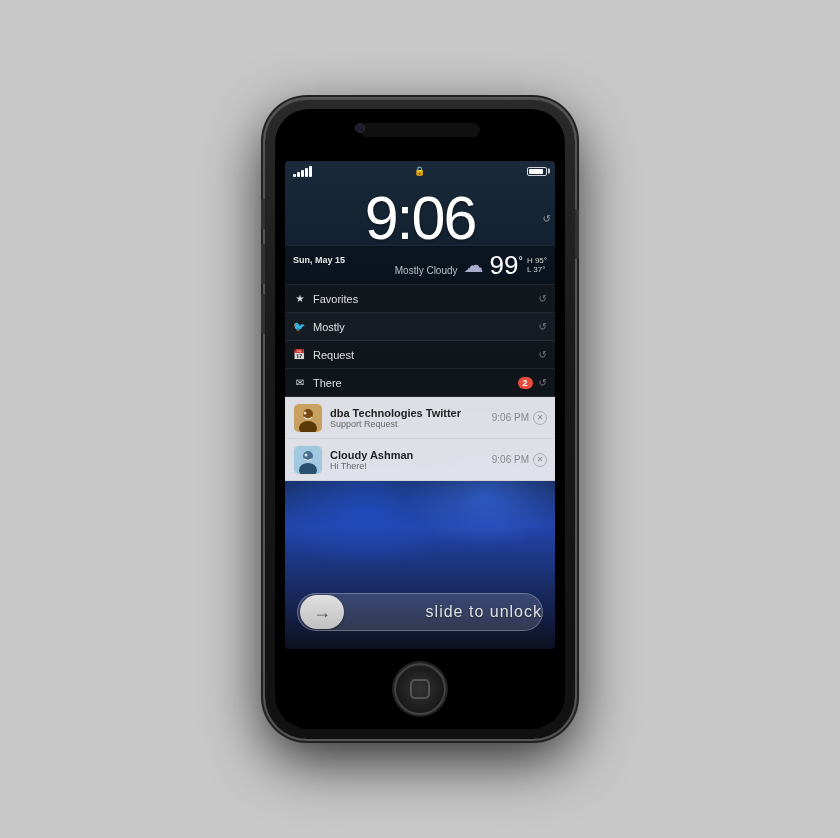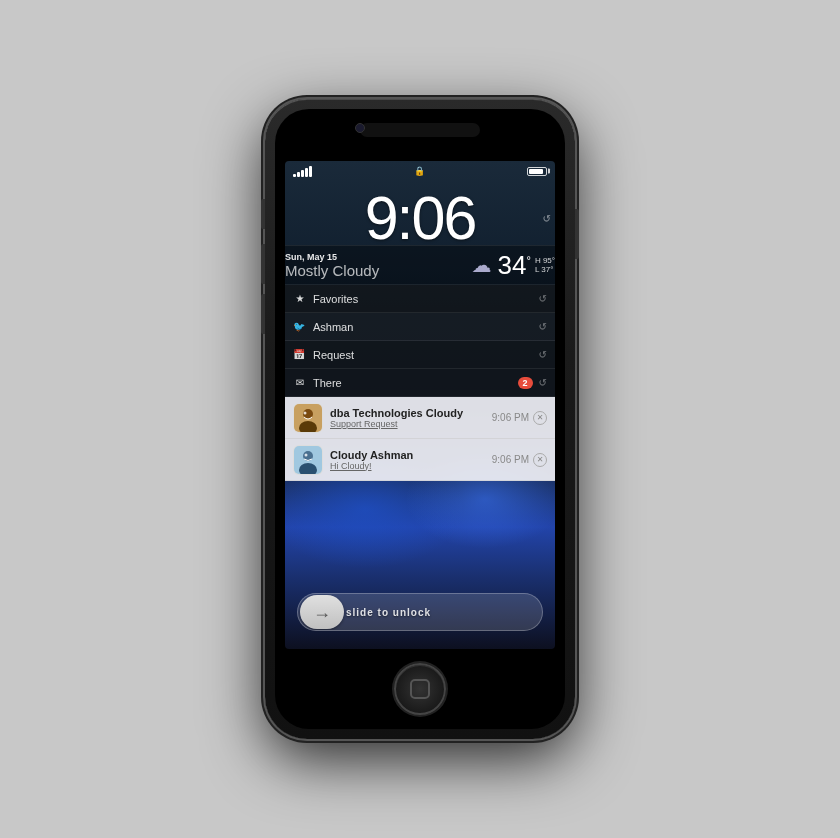--- a/index.html
+++ b/index.html
@@ -234,36 +234,37 @@
 
     
     .weather-bar {
       position: absolute;
       top: 84px;
       left: 0; right: 0;
       height: 40px;
       background: rgba(0,0,0,0.35);
       display: flex;
       align-items: center;
-      padding: 0 0;
+      padding: 0 8px;
       z-index: 20;
       border-top: 1px solid rgba(255,255,255,0.08);
       border-bottom: 1px solid rgba(255,255,255,0.08);
     }
     .weather-left {
       flex: 1;
     }
     .weather-date {
       color: rgba(255,255,255,0.9);
       font-size: 9px;
       font-weight: bold;
     }
     .weather-condition {
       color: rgba(255,255,255,0.7);
-      font-size: 15px;
+      font-size: 10px;
+      text-align: right;
     }
     .weather-cloud {
       font-size: 20px;
       color: #aac;
       margin: 0 6px;
     }
     .weather-temp {
       color: white;
       font-size: 26px;
       font-weight: 200;
@@ -375,21 +376,20 @@
       font-size: 11px;
       font-weight: bold;
       color: #222;
       white-space: nowrap;
       overflow: hidden;
       text-overflow: ellipsis;
     }
     .mail-subject {
       font-size: 9px;
       color: #666;
-      text-decoration: underline;
     }
     .mail-time-area {
       display: flex;
       align-items: center;
       gap: 4px;
       flex-shrink: 0;
     }
     .mail-time {
       font-size: 10px;
       color: #888;
@@ -432,24 +432,24 @@
       justify-content: center;
       flex-shrink: 0;
       box-shadow: 0 1px 3px rgba(0,0,0,0.4);
     }
     .unlock-arrow {
       color: #555;
       font-size: 18px;
     }
     .unlock-text {
       flex: 1;
-      text-align: left;
+      text-align: right;
       color: rgba(255,255,255,0.85);
-      font-size: 10px;
-      font-weight: 700;
+      font-size: 16px;
+      font-weight: 400;
       letter-spacing: 1px;
       text-shadow: 0 1px 2px rgba(0,0,0,0.5);
     }
 
     
     .home-button-area {
       position: absolute;
       bottom: 14px;
       left: 50%;
       transform: translateX(-50%);
@@ -509,37 +509,37 @@
       <div class="time-display">9:06</div>
       <div class="clock-refresh">↺</div>
 
       <div class="weather-bar">
         <div class="weather-left">
           <div class="weather-date">Sun, May 15</div>
           <div class="weather-condition">Mostly Cloudy</div>
         </div>
         <div class="weather-cloud">☁</div>
         <div class="weather-temp">
-          <span>34</span><span class="weather-degree">°</span>
+          <span>99</span><span class="weather-degree">°</span>
         </div>
         <div class="weather-hilo">
           <span>H 95°</span>
           <span>L 37°</span>
         </div>
       </div>
 
       <div class="notifications">
         <div class="notif-row">
           <div class="notif-icon">★</div>
           <span class="notif-label">Favorites</span>
           <span class="notif-refresh">↺</span>
         </div>
         <div class="notif-row">
           <div class="notif-icon" style="color:#1da1f2;">🐦</div>
-          <span class="notif-label">Ashman</span>
+          <span class="notif-label">Mostly</span>
           <span class="notif-refresh">↺</span>
         </div>
         <div class="notif-row">
           <div class="notif-icon">📅</div>
           <span class="notif-label">Request</span>
           <span class="notif-refresh">↺</span>
         </div>
       </div>
 
       <div class="mail-section">
@@ -553,41 +553,41 @@
           <div class="mail-avatar">
             <svg width="28" height="28" viewBox="0 0 28 28">
               <rect width="28" height="28" rx="5" fill="#c8a060"></rect>
               <circle cx="14" cy="10" r="5" fill="#7a4a10"></circle>
               <ellipse cx="14" cy="24" rx="9" ry="7" fill="#5a3a08"></ellipse>
               <circle cx="11" cy="9" r="1.5" fill="#fff" opacity="0.8"></circle>
               <path d="M10 13 Q14 17 18 13" stroke="#fff" stroke-width="1" fill="none"></path>
             </svg>
           </div>
           <div class="mail-content">
-            <div class="mail-sender">dba Technologies Cloudy</div>
+            <div class="mail-sender">dba Technologies Twitter</div>
             <div class="mail-subject">Support Request</div>
           </div>
           <div class="mail-time-area">
             <span class="mail-time">9:06 PM</span>
             <div class="mail-close-icon">✕</div>
           </div>
         </div>
         <div class="mail-row">
           <div class="mail-avatar">
             <svg width="28" height="28" viewBox="0 0 28 28">
               <rect width="28" height="28" rx="5" fill="#a0c8e0"></rect>
               <circle cx="14" cy="10" r="5" fill="#4a7090"></circle>
               <ellipse cx="14" cy="24" rx="9" ry="7" fill="#2a5070"></ellipse>
               <circle cx="12" cy="9" r="1.5" fill="#fff" opacity="0.8"></circle>
               <path d="M10 13 Q14 16 18 13" stroke="#fff" stroke-width="1" fill="none"></path>
             </svg>
           </div>
           <div class="mail-content">
             <div class="mail-sender">Cloudy Ashman</div>
-            <div class="mail-subject">Hi Cloudy!</div>
+            <div class="mail-subject">Hi There!</div>
           </div>
           <div class="mail-time-area">
             <span class="mail-time">9:06 PM</span>
             <div class="mail-close-icon">✕</div>
           </div>
         </div>
       </div>
 
       <div class="unlock-bar">
         <div class="unlock-handle">

